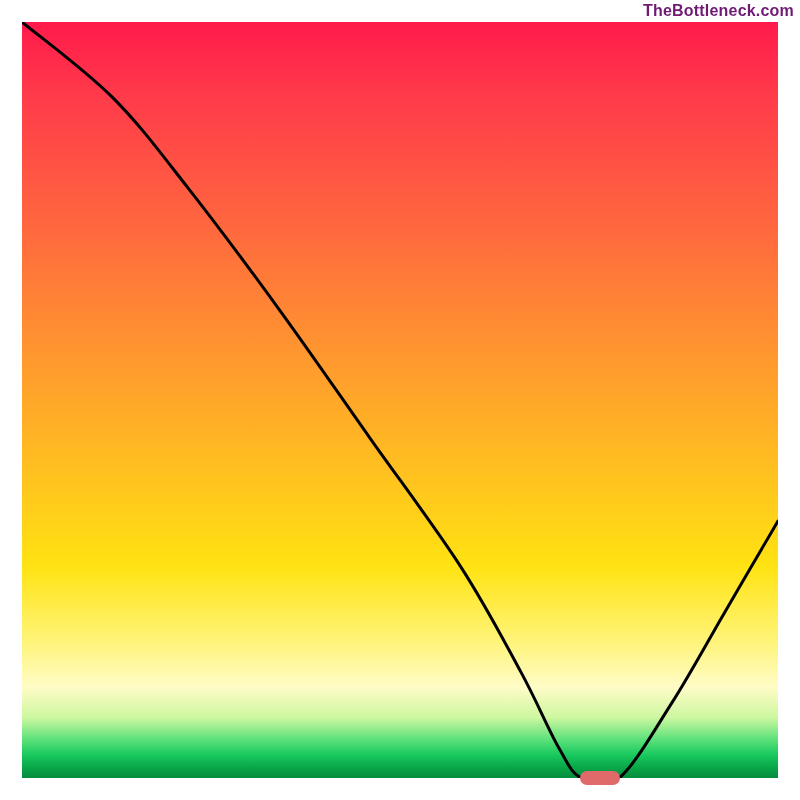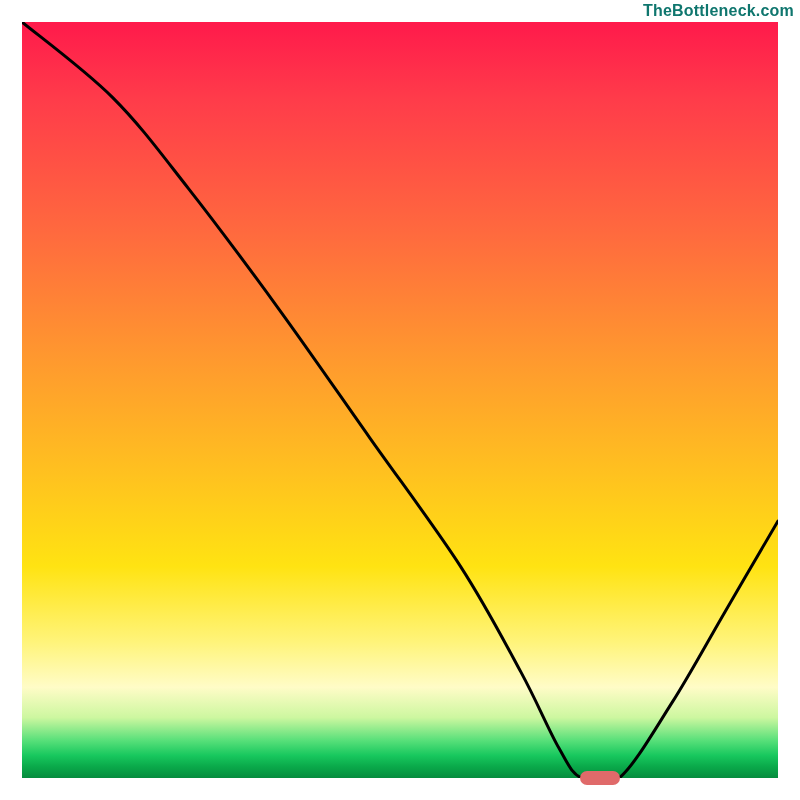--- a/index.html
+++ b/index.html
@@ -54,21 +54,21 @@
     border-radius: 7px;
     background: #e06a6a;
     transform: translate(-50%, -50%);
   }
   .attribution {
     position: absolute;
     top: 2px;
     right: 6px;
     font-size: 16px;
     font-weight: 600;
-    color: #0f766e;
+    color: #701a75;
     letter-spacing: 0.2px;
   }
 </style>
 </head>
 <body>
 
 <div class="stage">
 
   <div class="plot-bg"></div>
 

